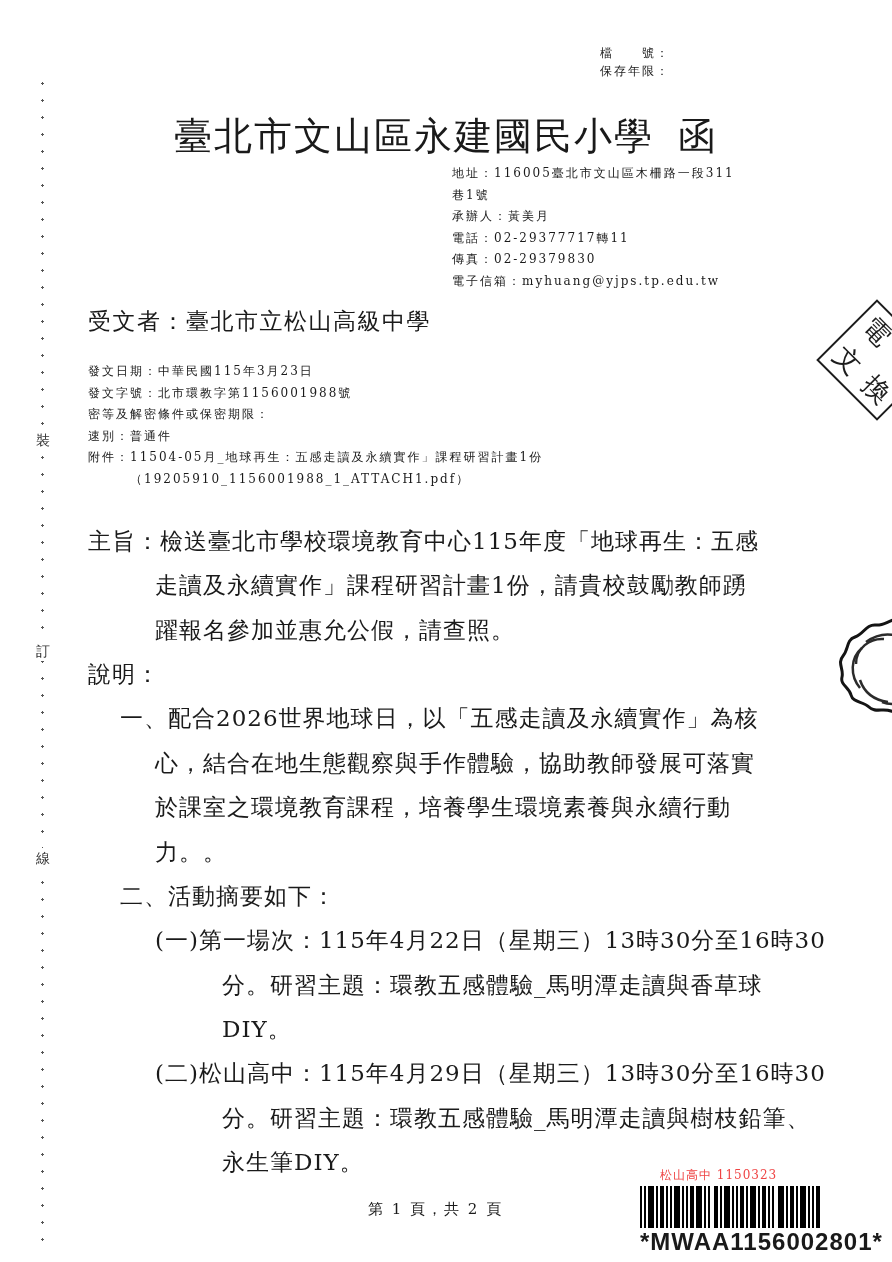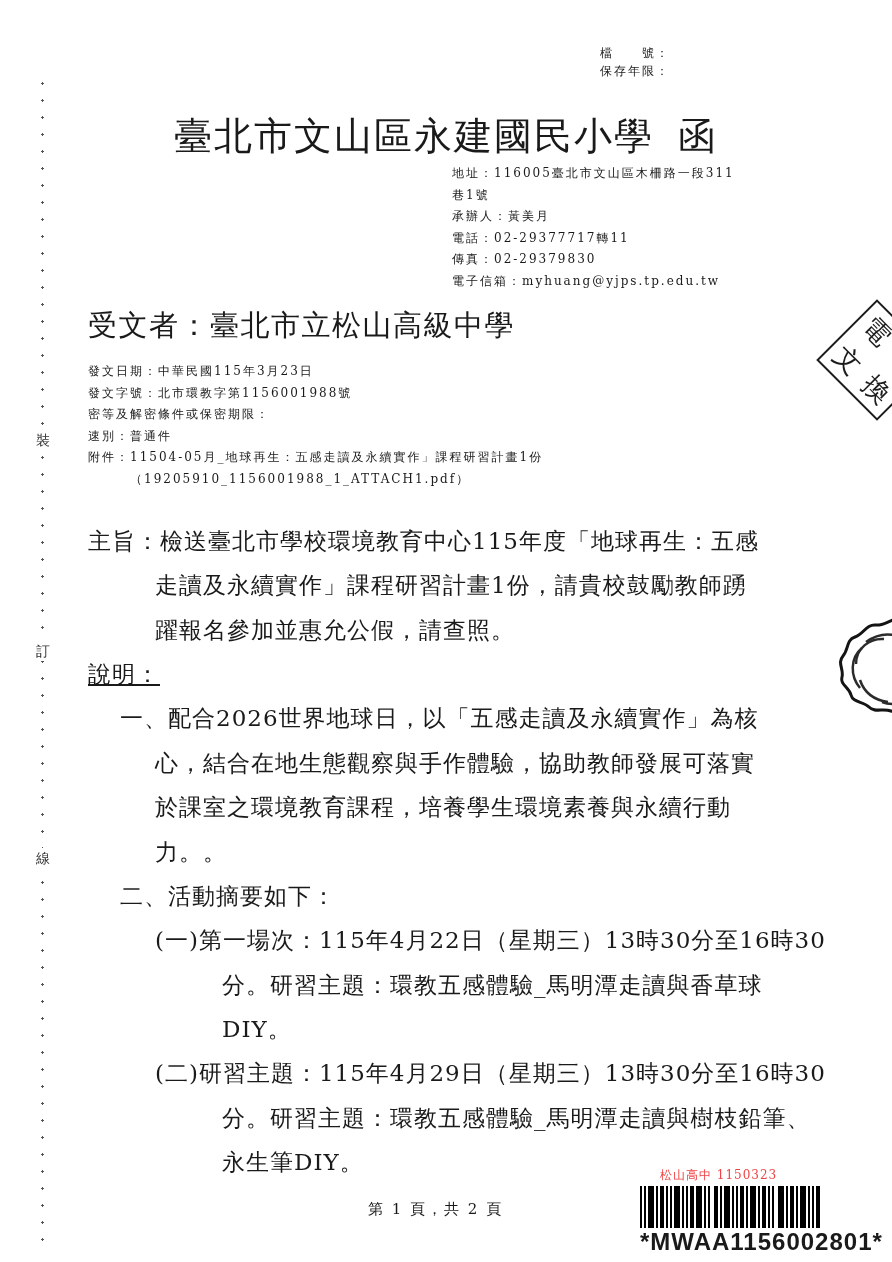--- a/index.html
+++ b/index.html
@@ -4,21 +4,21 @@
 <style>
   html,body{margin:0;padding:0;background:#fff;}
   .page{
     position:relative;width:892px;height:1262px;background:#ffffff;overflow:hidden;
     color:#1a1a1a;font-family:"DejaVu Serif","Liberation Serif",serif;
   }
   .abs{position:absolute;white-space:nowrap;}
   .small{font-size:12px;letter-spacing:2px;line-height:21.5px;}
   .body-text{font-size:23px;letter-spacing:1px;margin-top:12px;}
   .doc-title{font-size:38px;letter-spacing:2px;word-spacing:10px;font-weight:500;}
-  .recipient{font-size:29px;letter-spacing:1.5px;}
+  .recipient{font-size:23px;letter-spacing:1.5px;}
   .gray{color:#ef4444;}
   .rail-label{font-size:14px;color:#333;background:#fff;padding:3px 0;line-height:14px;}
   .stamp-diamond{
     width:82px;height:82px;border:2.5px solid #1c1c1c;transform:rotate(45deg);
     display:grid;grid-template-columns:1fr 1fr;place-items:center;
     font-size:27px;color:#1c1c1c;background:rgba(255,255,255,.85);
   }
   .barcode-text{font-family:"Liberation Sans","DejaVu Sans",sans-serif;font-weight:bold;font-size:24px;letter-spacing:1px;}
   .pagenum{font-size:15px;letter-spacing:2px;}
 </style>
@@ -56,34 +56,34 @@
     <div>密等及解密條件或保密期限：</div>
     <div>速別：普通件</div>
     <div>附件：11504-05月_地球再生：五感走讀及永續實作」課程研習計畫1份</div>
     <div style="padding-left:42px;">（19205910_1156001988_1_ATTACH1.pdf）</div>
   </div>
 
   <div class="abs body-text" style="left:88px;top:514px;">主旨：檢送臺北市學校環境教育中心115年度「地球再生：五感</div>
   <div class="abs body-text" style="left:155px;top:558px;">走讀及永續實作」課程研習計畫1份，請貴校鼓勵教師踴</div>
   <div class="abs body-text" style="left:155px;top:603px;">躍報名參加並惠允公假，請查照。</div>
 
-  <div class="abs body-text" style="left:88px;top:647px;text-decoration:underline;">說明：</div>
+  <div class="abs body-text" style="left:88px;top:647px;">說明：</div>
 
   <div class="abs body-text" style="left:120px;top:691px;">一、配合2026世界地球日，以「五感走讀及永續實作」為核</div>
   <div class="abs body-text" style="left:155px;top:780px;">於課室之環境教育課程，培養學生環境素養與永續行動</div>
   <div class="abs body-text" style="left:155px;top:736px;">心，結合在地生態觀察與手作體驗，協助教師發展可落實</div>
   <div class="abs body-text" style="left:155px;top:825px;">力。。</div>
 
   <div class="abs body-text" style="left:120px;top:869px;">二、活動摘要如下：</div>
 
   <div class="abs body-text" style="left:155px;top:913px;">(一)第一場次：115年4月22日（星期三）13時30分至16時30</div>
   <div class="abs body-text" style="left:222px;top:958px;">分。研習主題：環教五感體驗_馬明潭走讀與香草球</div>
   <div class="abs body-text" style="left:222px;top:1002px;">DIY。</div>
 
-  <div class="abs body-text" style="left:155px;top:1046px;">(二)研習主題：115年4月29日（星期三）13時30分至16時30</div>
+  <div class="abs body-text" style="left:155px;top:1046px;">(二)松山高中：115年4月29日（星期三）13時30分至16時30</div>
   <div class="abs body-text" style="left:222px;top:1091px;">分。研習主題：環教五感體驗_馬明潭走讀與樹枝鉛筆、</div>
   <div class="abs body-text" style="left:222px;top:1135px;">永生筆DIY。</div>
 
   <div class="abs" style="left:834px;top:317px;">
     <div class="stamp-diamond">
       <span>電</span>
       <span>子</span>
       <span>文</span>
       <span>換</span>
     </div>

